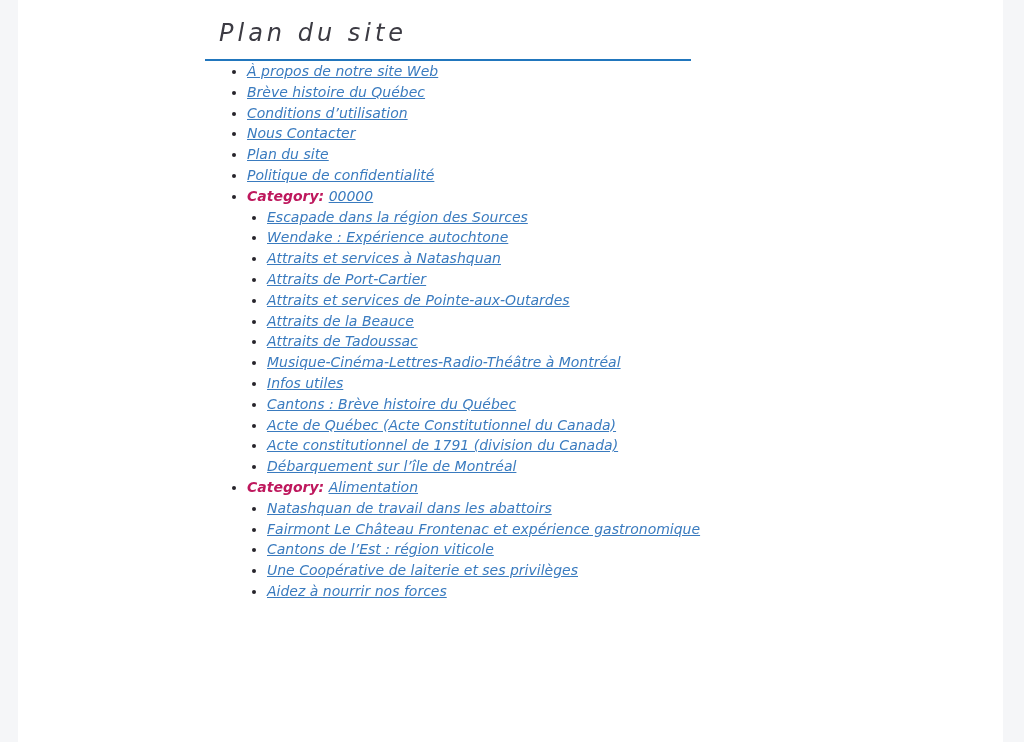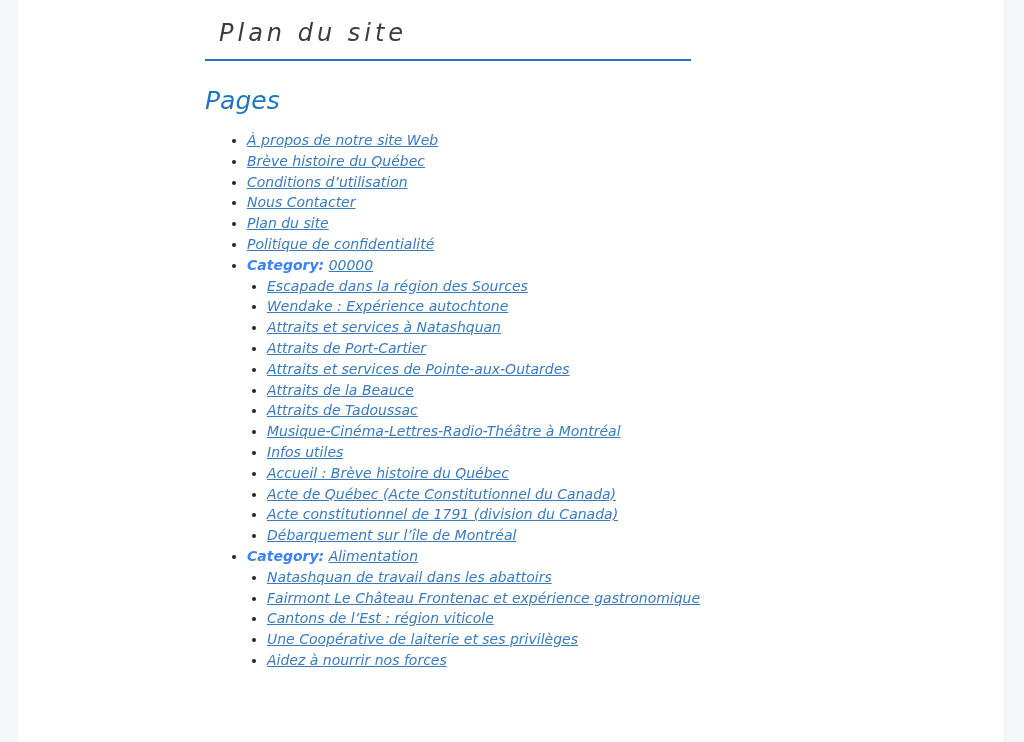--- a/index.html
+++ b/index.html
@@ -67,37 +67,36 @@
     padding: 0 0 0 20px;
     list-style: disc;
   }
   ul.link-list a {
     color: #3a7bbf;
     text-decoration: underline;
   }
   .cat-label {
     font-weight: bold;
     font-style: italic;
-    color: #3b82f6;
+    color: #be185d;
     text-align: right;
   }
 </style>
 </head>
 <body>
 
 <div class="page">
   <main class="content">
 
     <header>
       <h1 class="page-title">Plan du site</h1>
       <div class="title-rule"></div>
     </header>
 
     <section>
-      <h2 class="section-heading">Pages</h2>
       <ul class="link-list">
           <li><a href="#">À propos de notre site Web</a></li>
           <li><a href="#">Brève histoire du Québec</a></li>
           <li><a href="#">Conditions d’utilisation</a></li>
           <li><a href="#">Nous Contacter</a></li>
           <li><a href="#">Plan du site</a></li>
           <li><a href="#">Politique de confidentialité</a></li>
         </ul>
     </section>
 
@@ -106,21 +105,21 @@
           <li><span class="cat-label">Category:</span> <a href="#" style="font-weight: normal;">00000</a><ul>
               <li><a href="#">Escapade dans la région des Sources</a></li>
               <li><a href="#">Wendake : Expérience autochtone</a></li>
               <li><a href="#">Attraits et services à Natashquan</a></li>
               <li><a href="#">Attraits de Port-Cartier</a></li>
               <li><a href="#">Attraits et services de Pointe-aux-Outardes</a></li>
               <li><a href="#">Attraits de la Beauce</a></li>
               <li><a href="#">Attraits de Tadoussac</a></li>
               <li><a href="#">Musique-Cinéma-Lettres-Radio-Théâtre à Montréal</a></li>
               <li><a href="#">Infos utiles</a></li>
-              <li><a href="#">Accueil : Brève histoire du Québec</a></li>
+              <li><a href="#">Cantons : Brève histoire du Québec</a></li>
               <li><a href="#">Acte de Québec (Acte Constitutionnel du Canada)</a></li>
               <li><a href="#">Acte constitutionnel de 1791 (division du Canada)</a></li>
               <li><a href="#">Débarquement sur l’île de Montréal</a></li>
             </ul></li>
           <li><span class="cat-label">Category:</span> <a href="#" style="font-weight: normal;">Alimentation</a><ul>
               <li><a href="#">Natashquan de travail dans les abattoirs</a></li>
               <li><a href="#">Fairmont Le Château Frontenac et expérience gastronomique</a></li>
               <li><a href="#">Cantons de l’Est : région viticole</a></li>
               <li><a href="#">Une Coopérative de laiterie et ses privilèges</a></li>
               <li><a href="#">Aidez à nourrir nos forces</a></li>

